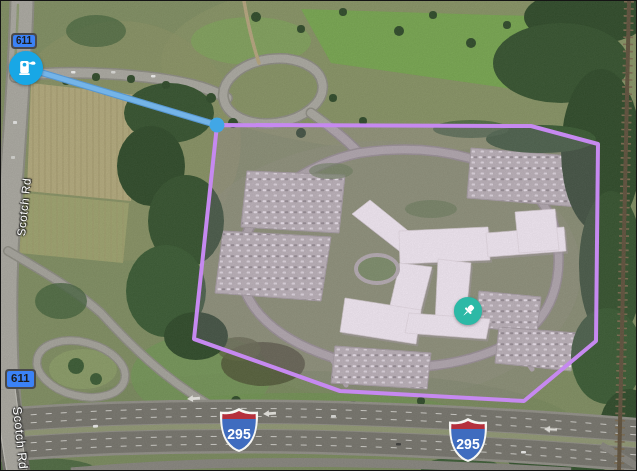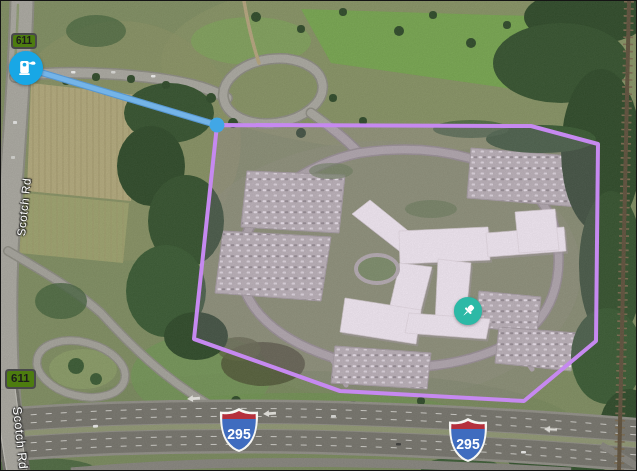--- a/index.html
+++ b/index.html
@@ -10,21 +10,21 @@
     background:#7e8c60;
   }
   .stage svg.base{position:absolute;left:0;top:0;}
   
   .marker{position:absolute;border-radius:50%;display:flex;align-items:center;justify-content:center;
           box-shadow:0 1px 3px rgba(0,0,0,.35);}
   .marker-ev{left:8px;top:50px;width:34px;height:34px;background:#18a7e6;}
   .marker-pin{left:453px;top:296px;width:28px;height:28px;background:#2cb9a6;}
   
   .shield611{
-    position:absolute;background:#4d7c0f;border:2px solid #49494a;border-radius:4px;
+    position:absolute;background:#3b82f6;border:2px solid #49494a;border-radius:4px;
     color:#1c1c1c;font-weight:bold;text-align:center;line-height:1;
     padding:1px 3px;letter-spacing:0;
   }
   .shield611.top{left:10px;top:32px;font-size:10px;}
   .shield611.bottom{left:4px;top:368px;font-size:11.5px;padding:2px 4px;}
   
   .street-label{
     position:absolute;color:#ffffff;font-size:11.5px;letter-spacing:.6px;white-space:nowrap;
     text-shadow:0 0 2px #303030,0 0 2px #303030,1px 1px 1px rgba(20,20,20,.9),-1px -1px 1px rgba(20,20,20,.7);
   }

